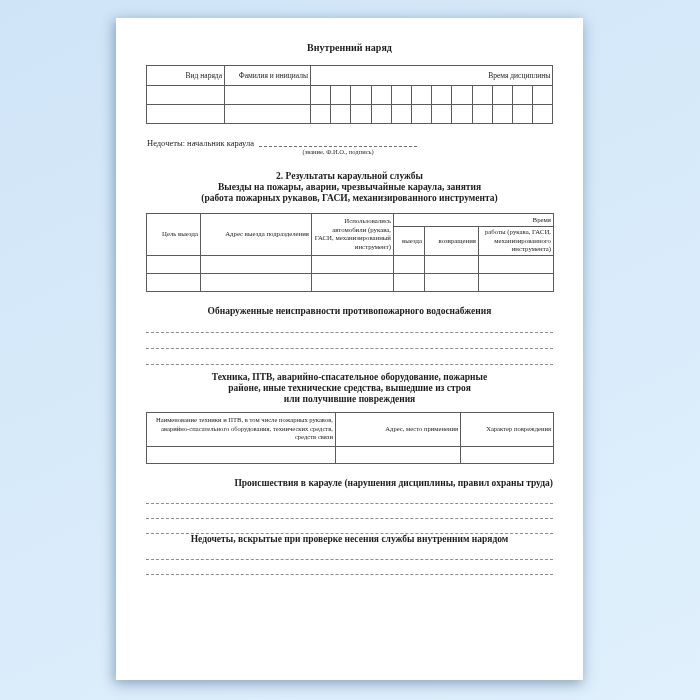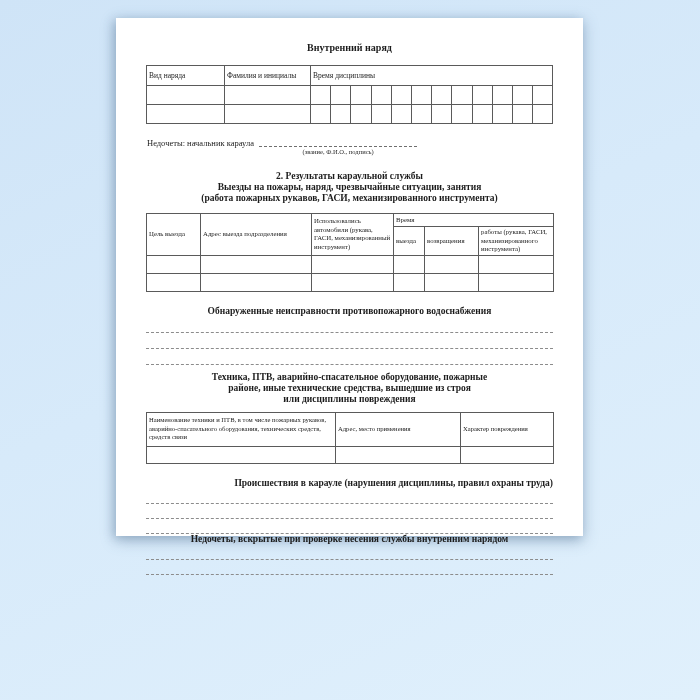--- a/index.html
+++ b/index.html
@@ -3,30 +3,30 @@
 <meta charset="utf-8">
 <style>
   * { margin:0; padding:0; box-sizing:border-box; }
   html,body { width:700px; height:700px; }
   body {
     font-family:"Liberation Serif","DejaVu Serif",serif;
     background:linear-gradient(155deg,#cfe4f7 0%,#d7eafa 45%,#e0f0fc 100%);
     position:relative; overflow:hidden; color:#1c1c1c;
   }
   .page {
-    position:absolute; left:116px; top:18px; width:467px; height:518px;
+    position:absolute; left:116px; top:18px; width:467px; height:662px;
     background:#ffffff;
     box-shadow:0 4px 14px rgba(86,118,150,.45), -3px 2px 9px rgba(86,118,150,.28);
   }
   .content { padding:24px 30px 0 30px; }
 
   .doc-title { text-align:center; font-weight:bold; font-size:10px; margin-bottom:12px; }
 
   table { border-collapse:collapse; table-layout:fixed; width:407px; }
-  th, td { border:1px solid #5a5a5a; font-weight:normal; text-align:left; vertical-align:middle; padding:1px 2px;margin-left:38px; }
+  th, td { border:1px solid #5a5a5a; font-weight:normal; text-align:right; vertical-align:middle; padding:1px 2px;margin-left:38px; }
 
   
   .t1 th { font-size:7.5px; height:20px; }
   .t1 td { height:19px; }
 
   
   .checked-row { margin-top:14px; font-size:8.5px; padding-left:1px; white-space:nowrap; }
   .sig { display:inline-block; vertical-align:top; margin-left:3px; }
   .sig .line { display:block; width:158px; height:9px; border-bottom:1px dashed #6f6f6f; }
   .sig .cap { display:block; text-align:center; font-size:6.5px; color:#2a2a2a; margin-top:1px; }
@@ -112,21 +112,21 @@
     <div class="checked-row">
       <span>Недочеты: начальник караула</span>
       <span class="sig">
         <span class="line"></span>
         <span class="cap">(звание, Ф.И.О., подпись)</span>
       </span>
     </div>
 
     <div class="sec-head mt-results">
       <div>2. Результаты караульной службы</div>
-      <div>Выезды на пожары, наряд, чрезвычайные ситуации, занятия</div>
+      <div>Выезды на пожары, аварии, чрезвычайные караула, занятия</div>
       <div>(работа пожарных рукавов, ГАСИ, механизированного инструмента)</div>
     </div>
 
     <table class="t2">
       <colgroup>
         <col style="width:54px">
           <col style="width:111px">
           <col style="width:82px">
         <col style="width:31px">
           <col style="width:54px">
@@ -169,21 +169,21 @@
 
     <div class="rules">
       <div class="rule"></div>
       <div class="rule"></div>
       <div class="rule"></div>
     </div>
 
     <div class="sec-head mt-equip">
       <div>Техника, ПТВ, аварийно-спасательное оборудование, пожарные</div>
       <div>районе, иные технические средства, вышедшие из строя</div>
-      <div>или дисциплины повреждения</div>
+      <div>или получившие повреждения</div>
     </div>
 
     <table class="t3">
       <colgroup>
         <col style="width:189px">
           <col style="width:125px">
           <col style="width:93px">
       </colgroup>
       <tbody>
           <tr>

